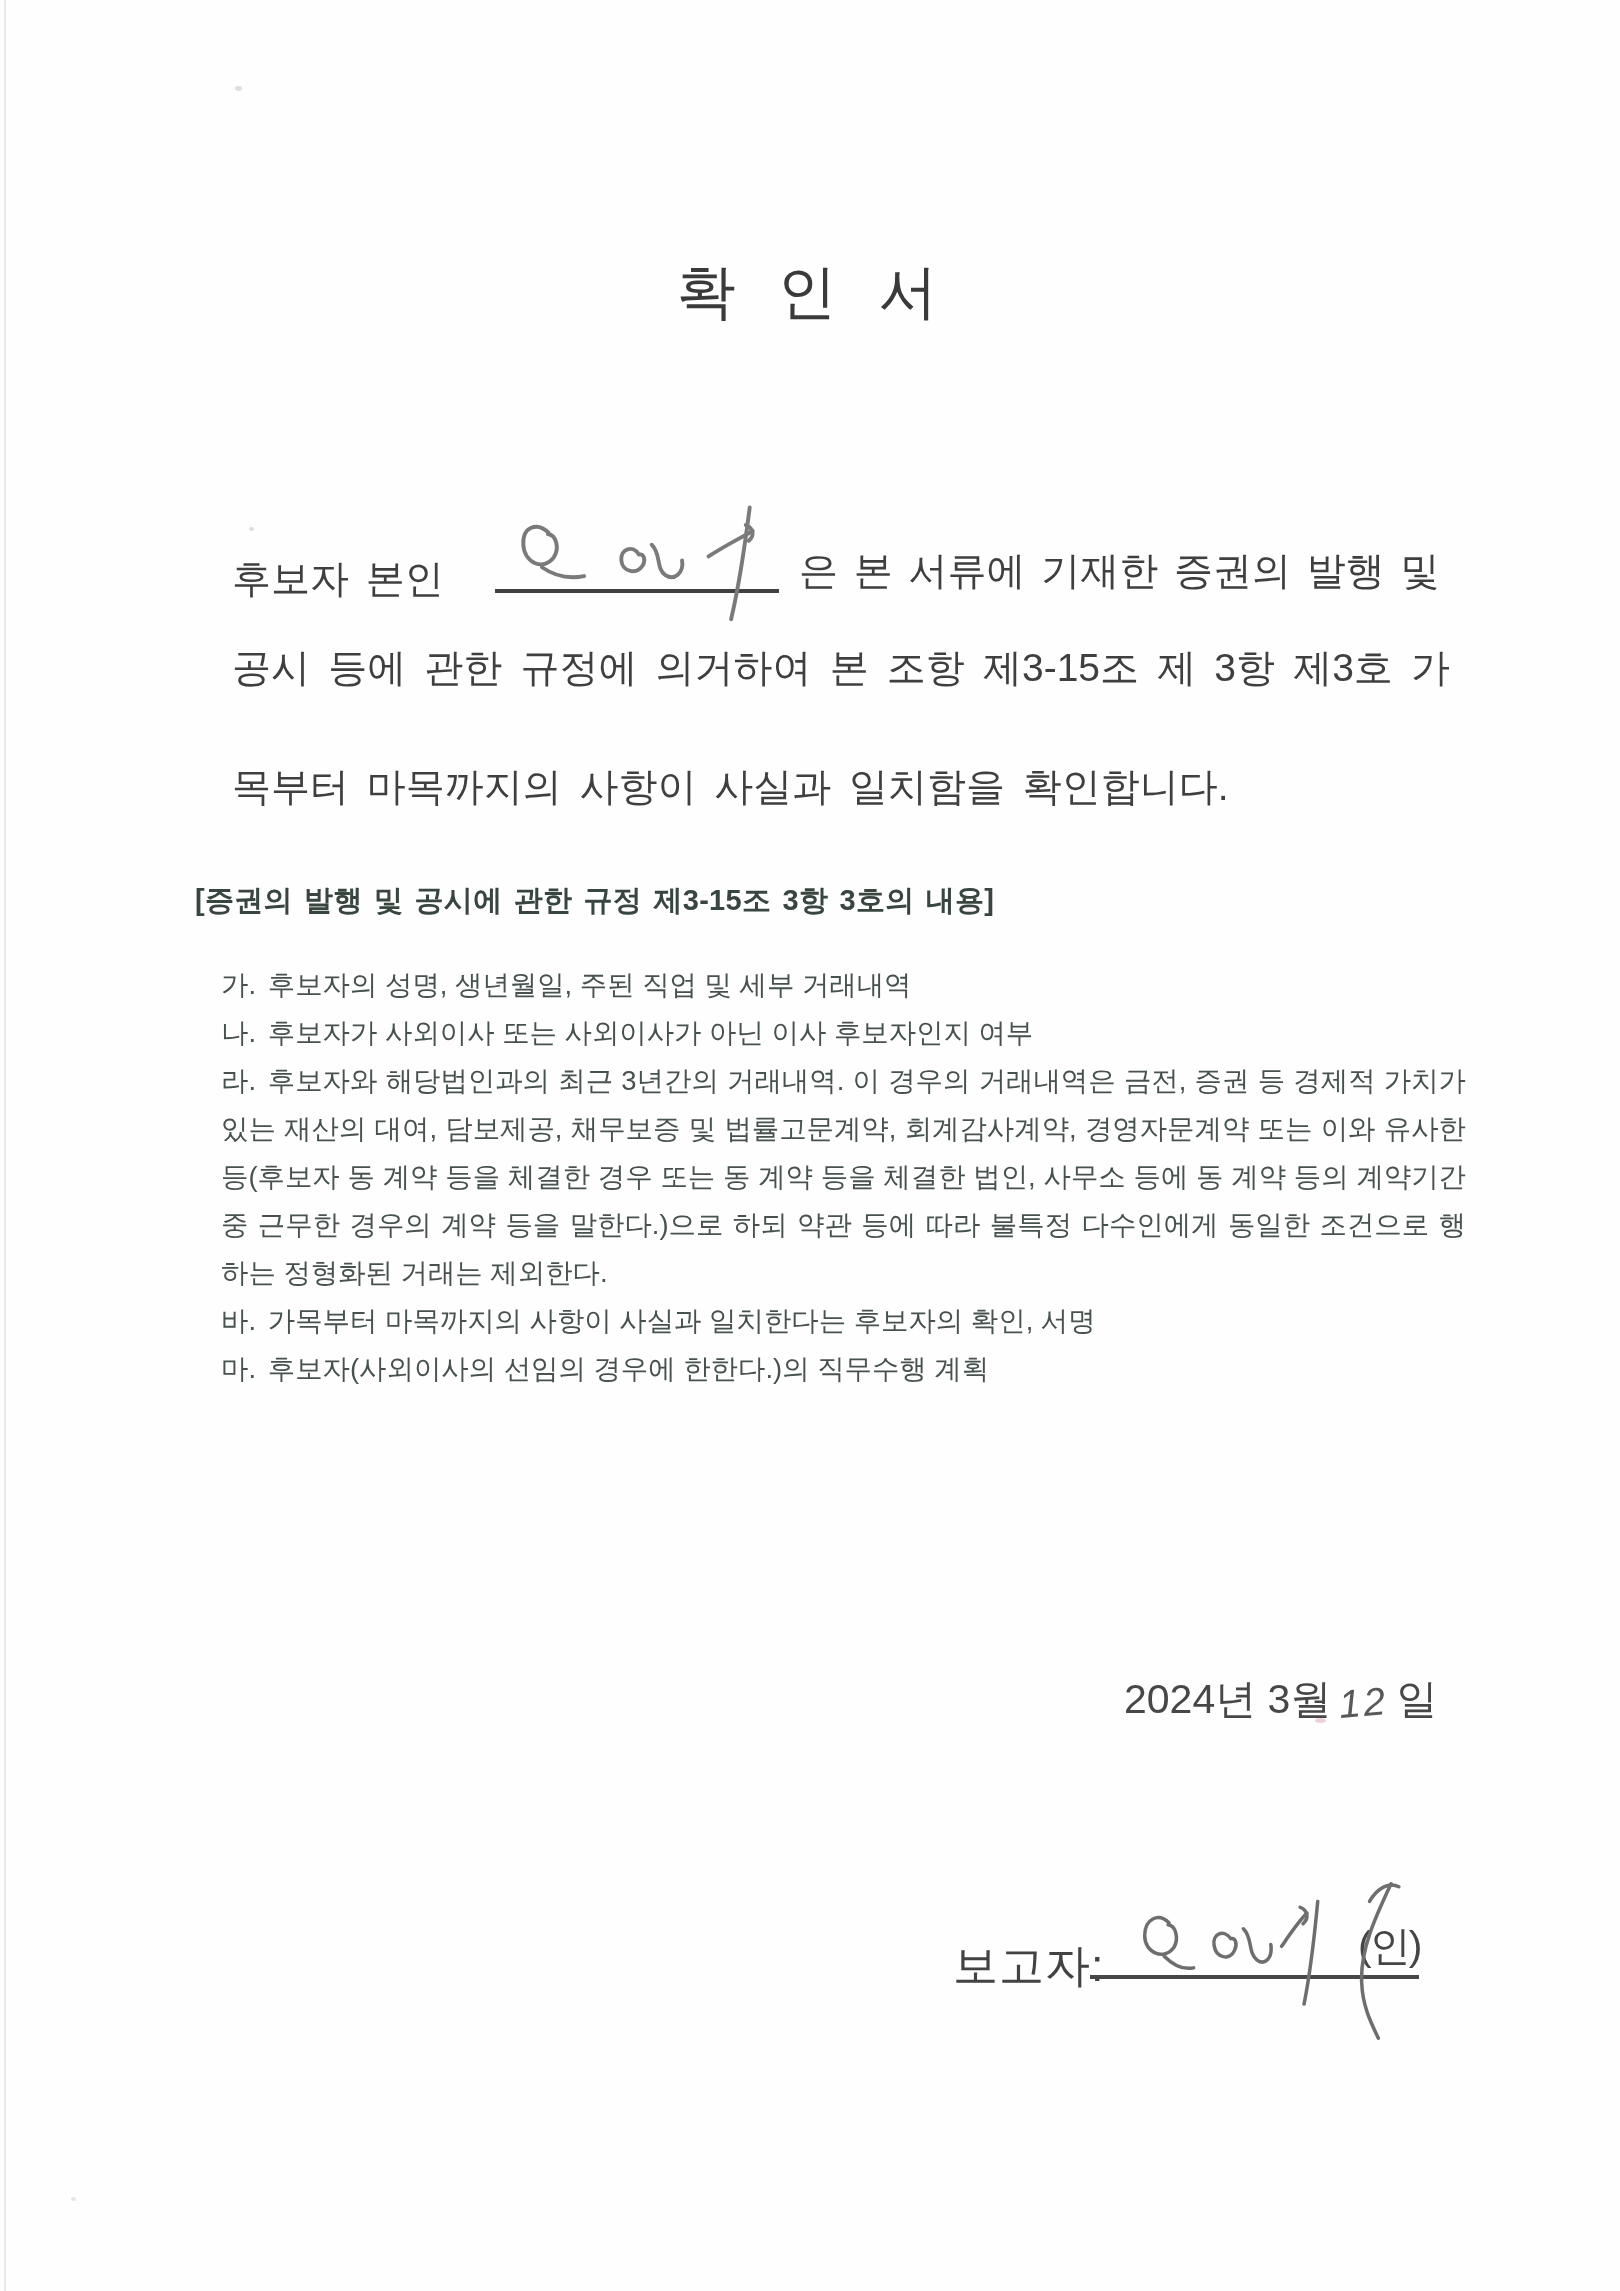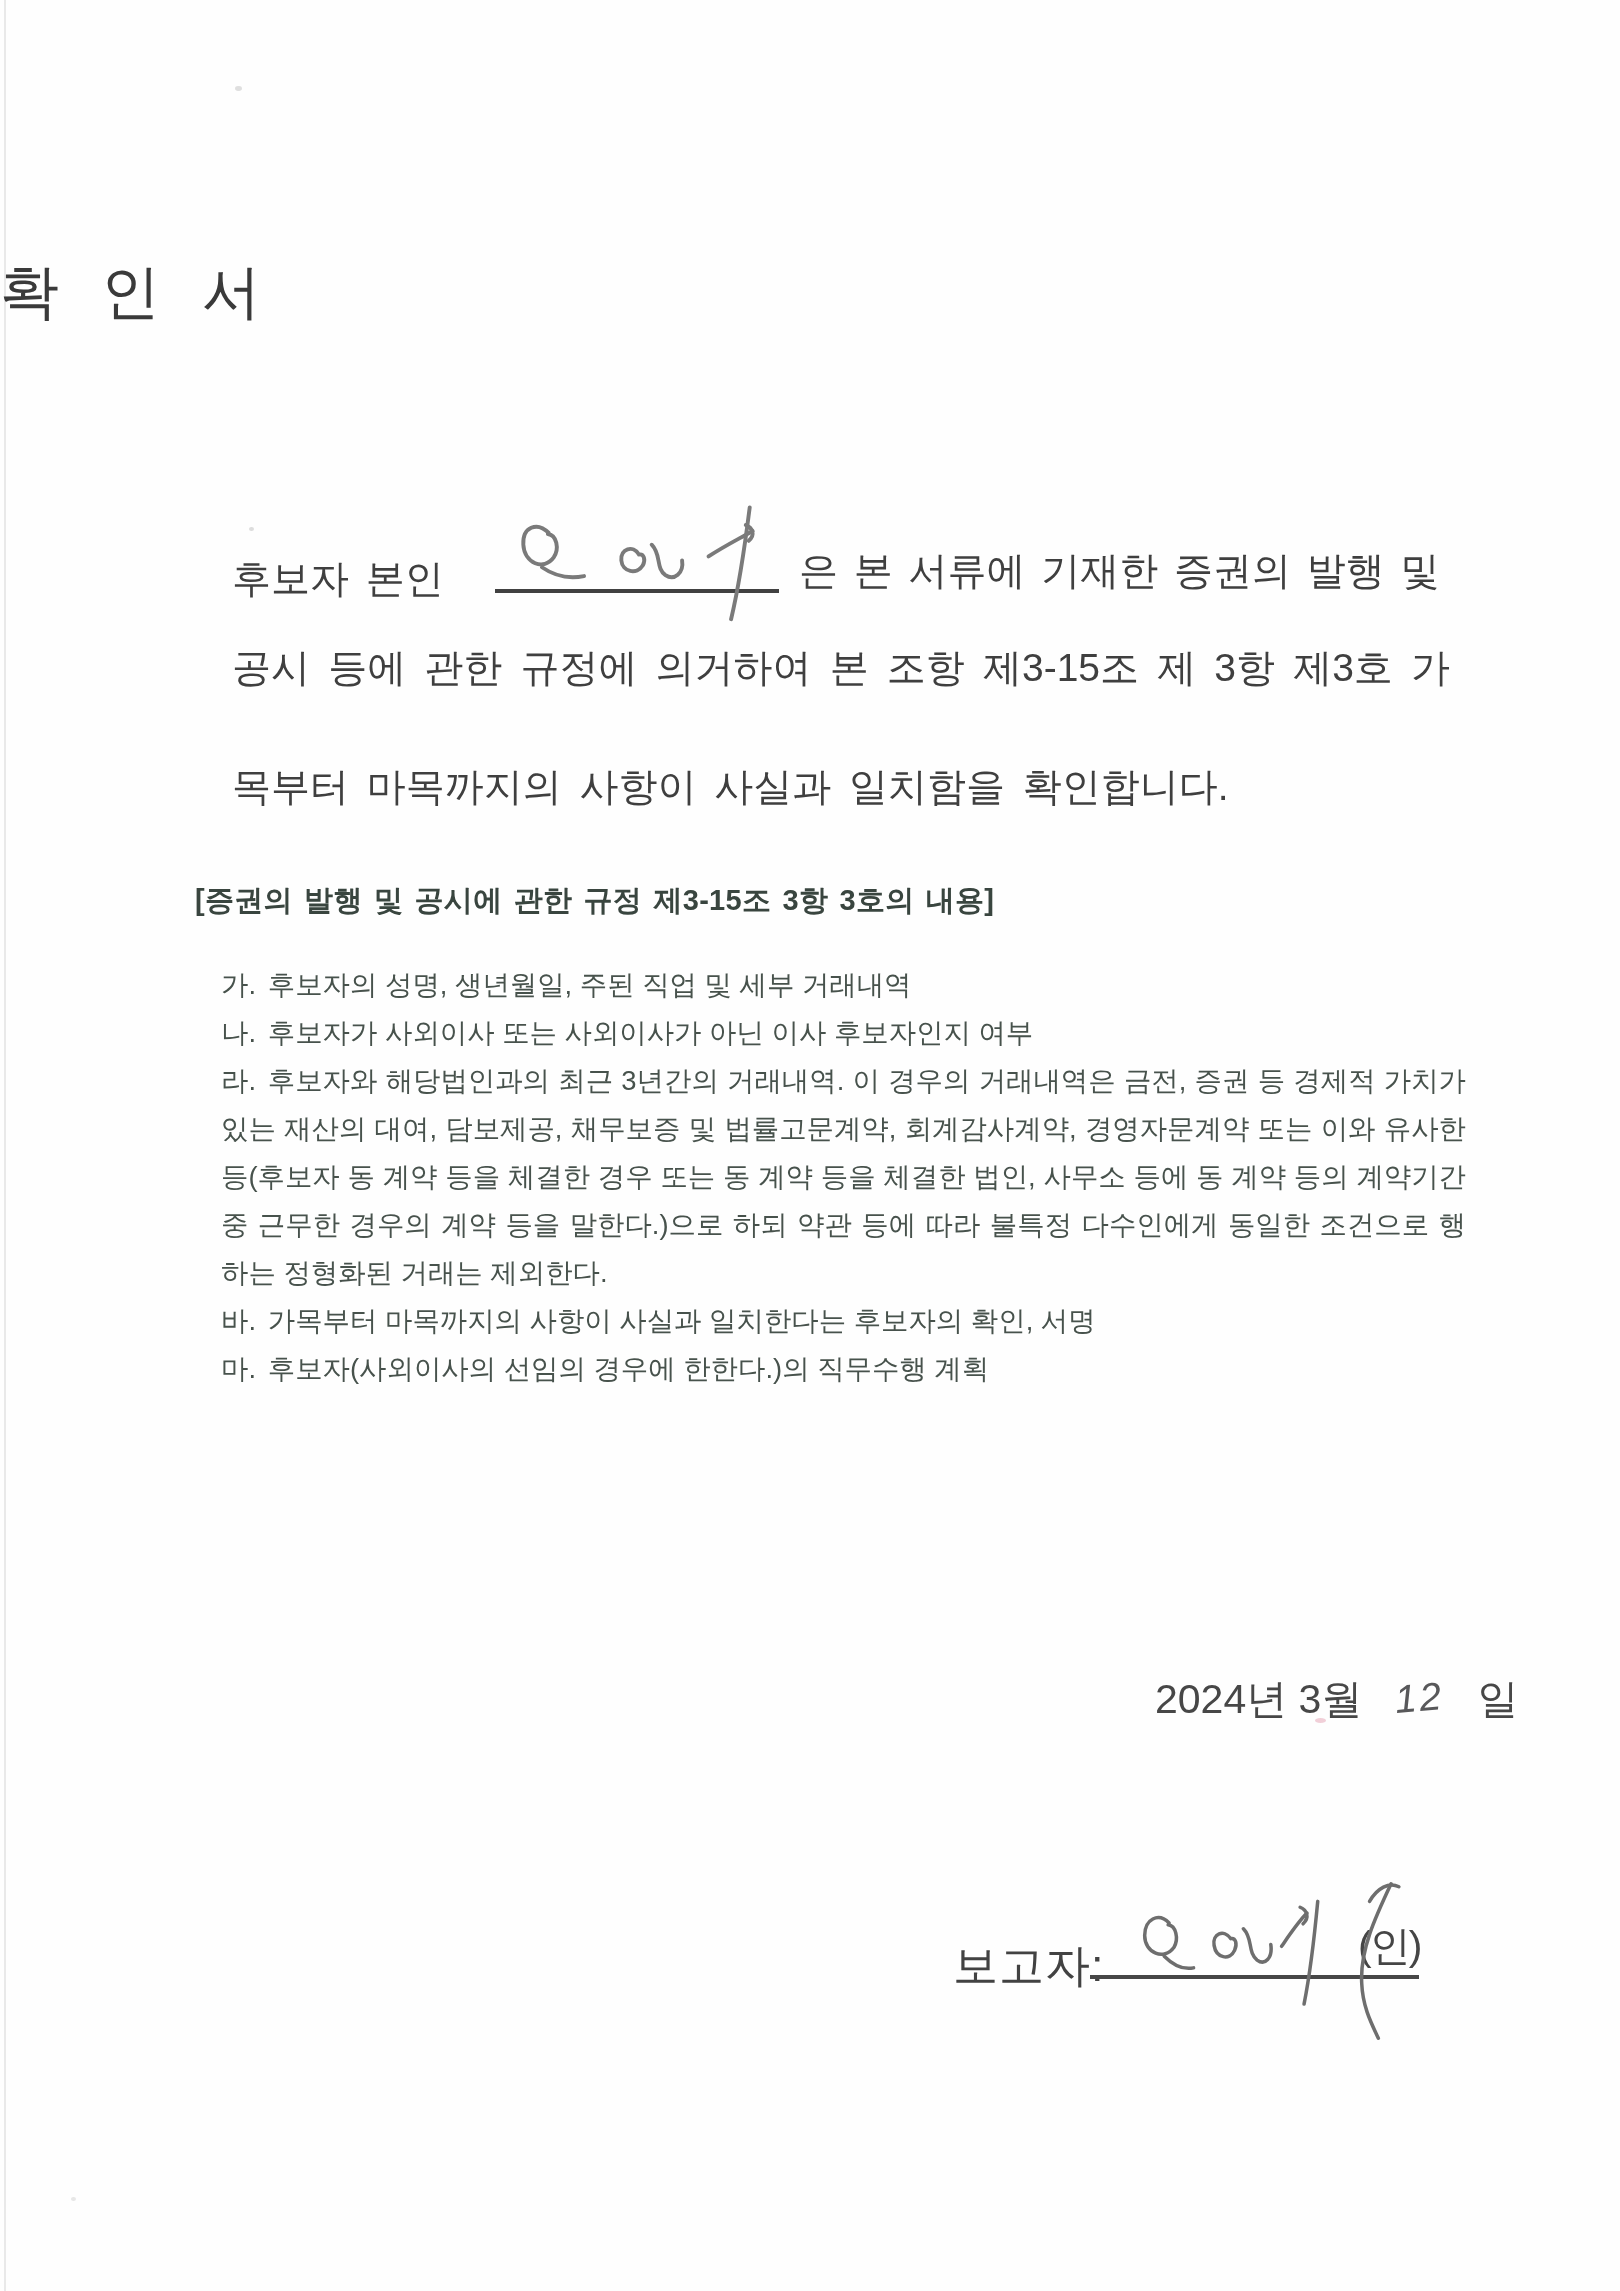--- a/index.html
+++ b/index.html
@@ -38,21 +38,21 @@
   .s2 { left: 249px;  top: 527px;  width: 4.9px;  height: 3.9px; background: #bbbbbb; opacity: .5; }
   .s3 { left: 1315px; top: 1718px; width: 10.8px; height: 4.9px; background: #eab6c3; opacity: .65; }
   .s4 { left: 71px;   top: 2197px; width: 4.9px;  height: 3.9px; background: #cfcfcf; opacity: .5; }
 
   
   .title {
     position: absolute;
     left: 0; right: 0;
     top: 253px;
     margin: 0;
-    text-align: left;
+    text-align: center;
     font-size: 59px;
     font-weight: 500;
     letter-spacing: 5.9px;
     word-spacing: 13.7px;
     color: #3a3a3a;
   }
 
   
   .t { font-size: 39px; line-height: 47px; color: #3f3f3f; }
   .line1-prefix { position: absolute; left: 232px; top: 547px; white-space: nowrap; word-spacing: 5.9px; margin-top: 8px; }
@@ -89,26 +89,26 @@
     font-size: 27.4px;
     line-height: 48px;
     color: #47524c;
   }
   .reg-item { text-align: justify; }
   .reg-item .marker { margin-right: 11.8px; }
 
   
   .date-line {
     position: absolute;
-    left: 1155px; top: 1672px;
+    left: 1124px; top: 1672px;
     font-size: 41px;
     color: #474747;
     display: flex;
-    align-items: center;
-    gap: 33px;
+    align-items: flex-end;
+    gap: 8px;
     white-space: nowrap;
   }
   .hand-day {
     font-size: 39px;
     font-style: italic;
     color: #58585a;
     letter-spacing: 2.9px;
     transform: rotate(-5deg) translateY(-2px);
     display: inline-block;
   }

